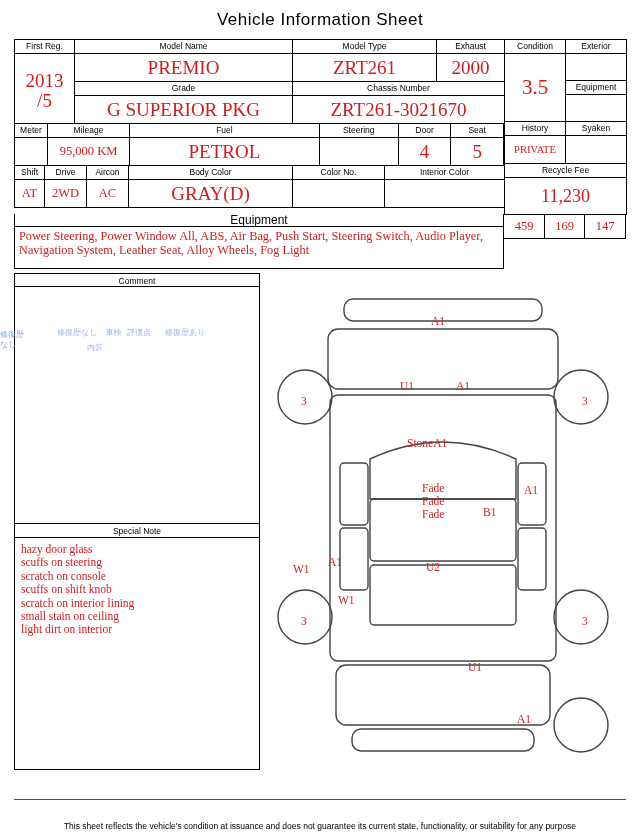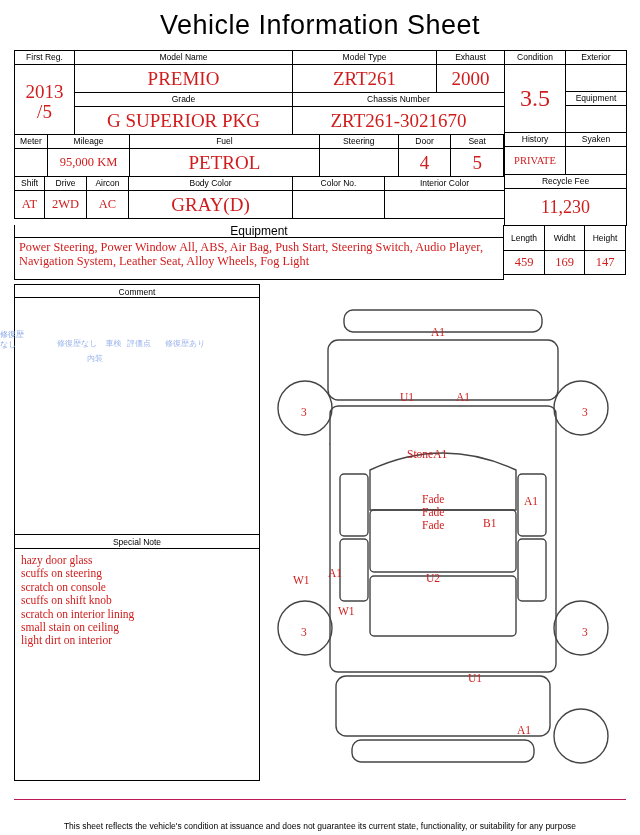--- a/index.html
+++ b/index.html
@@ -14,21 +14,21 @@
   }
   .page {
     position: relative;
     width: 640px;
     height: 835px;
     padding: 0 14px;
   }
   .title {
     text-align: center;
     font-family: "Liberation Sans", sans-serif;
-    font-size: 27px;
+    font-size: 17px;
     font-weight: normal;
     letter-spacing: 0.5px;
     padding: 10px 0 9px 0;
     color: #000;
   }
 
   
   table {
     border-collapse: collapse;
     table-layout: fixed;
@@ -279,21 +279,21 @@
         <colgroup>
             <col style="width:61px">
             <col style="width:61px">
           </colgroup>
         <tbody>
             <tr>
           <td class="hdr">Condition</td>
           <td class="hdr">Exterior</td>
         </tr>
         <tr>
-          <td rowspan="3" class="val" style="font-size:24px">3.5</td>
+          <td rowspan="3" class="val" style="font-size:21px">3.5</td>
           <td class="val"></td>
         </tr>
         <tr>
           <td class="hdr">Equipment</td>
         </tr>
         <tr>
           <td class="val"></td>
         </tr>
       </tbody>
         </table>
@@ -337,25 +337,20 @@
       <div class="equip-body">Power Steering, Power Window  All, ABS, Air Bag, Push Start, Steering Switch, Audio Player, Navigation System, Leather Seat, Alloy Wheels, Fog Light</div>
     </div>
     <div class="rightblock">
       <table style="width:122px;margin-left:-1px">
         <colgroup>
             <col style="width:41px">
             <col style="width:40px">
             <col style="width:41px">
           </colgroup>
         <tbody>
-            <tr>
-          <td class="hdr" style="height:24px;line-height:24px">Length</td>
-          <td class="hdr" style="height:24px;line-height:24px">Widht</td>
-          <td class="hdr" style="height:24px;line-height:24px">Height</td>
-        </tr>
         <tr>
           <td class="val small" style="height:23px;line-height:23px">459</td>
           <td class="val small" style="height:23px;line-height:23px">169</td>
           <td class="val small" style="height:23px;line-height:23px">147</td>
         </tr>
       </tbody>
         </table>
     </div>
   </div>
 

